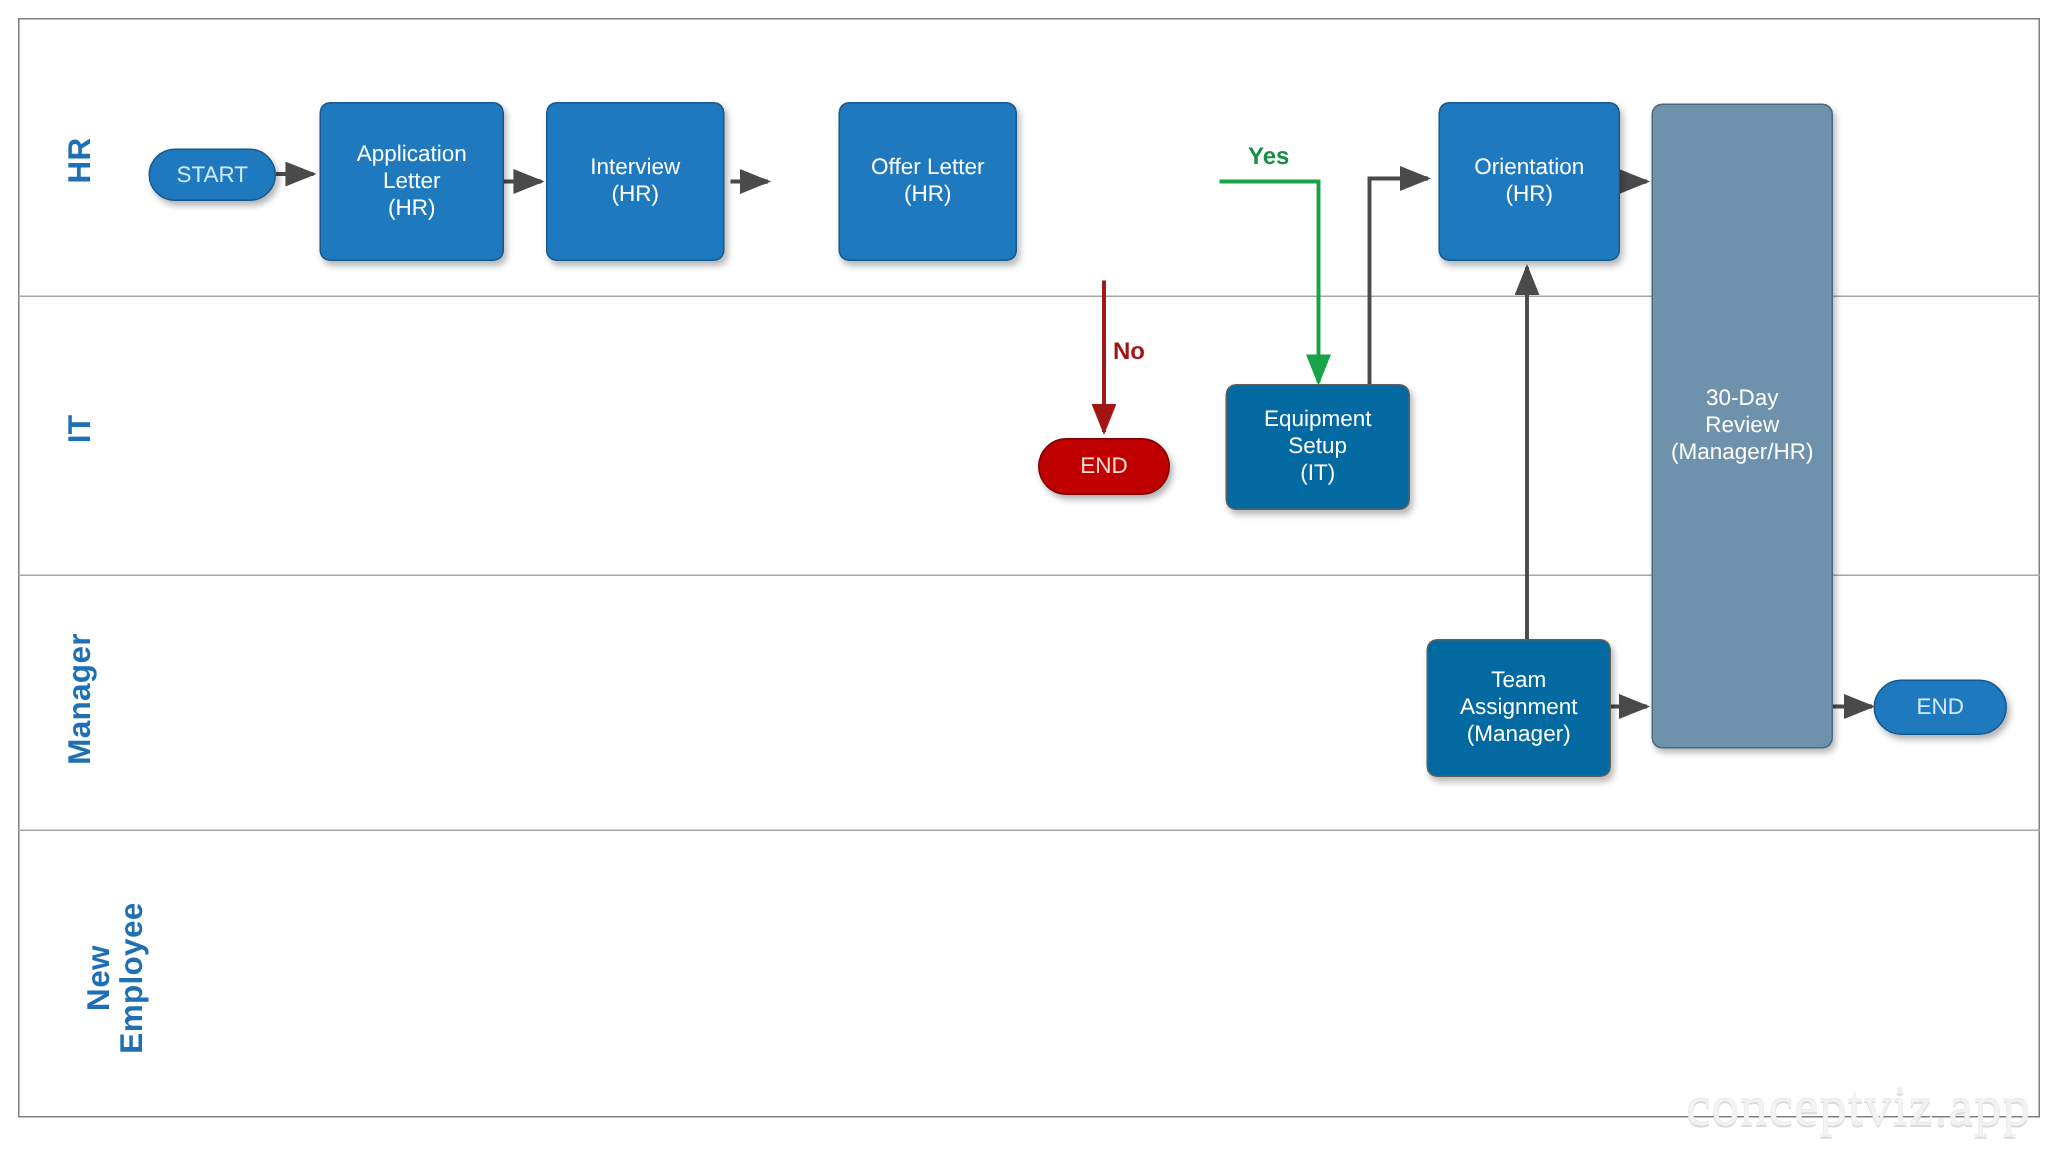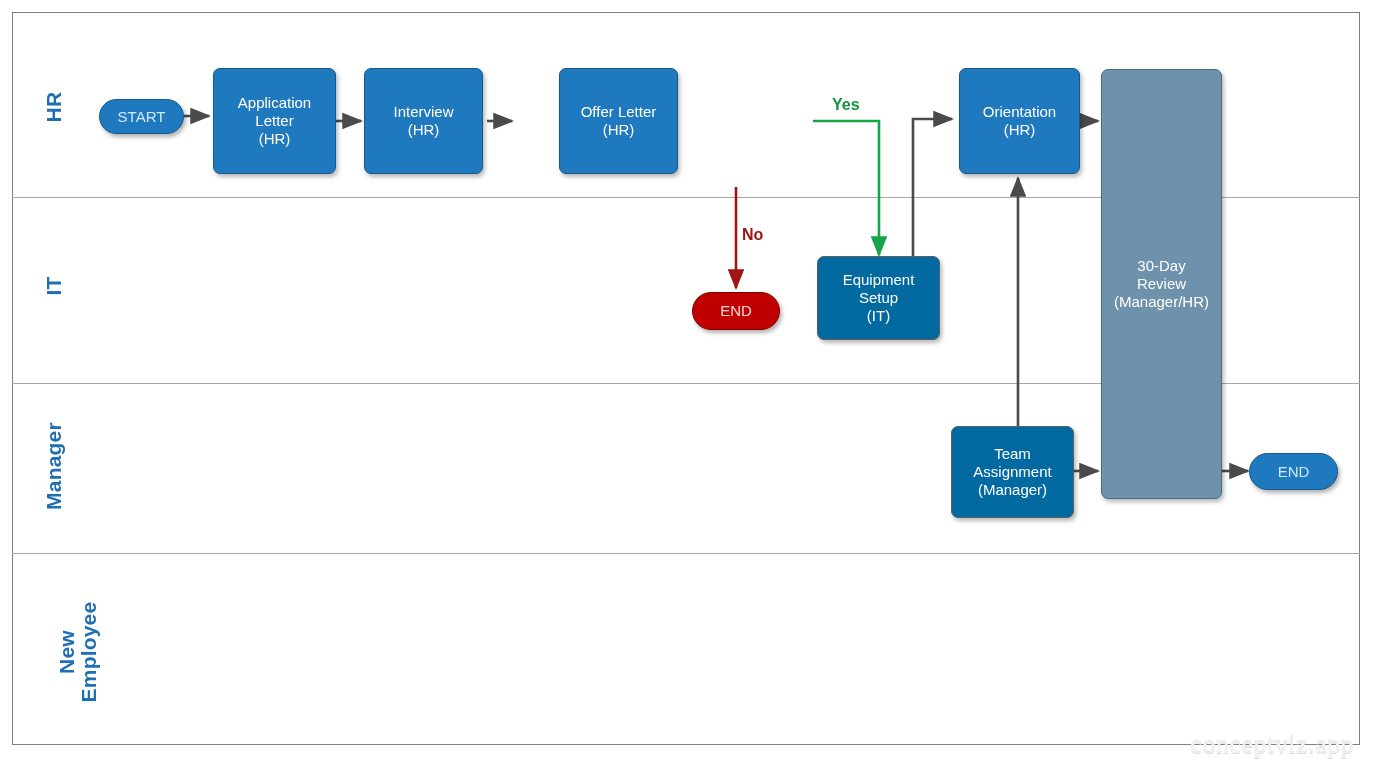--- a/index.html
+++ b/index.html
@@ -74,21 +74,21 @@
   .edge-label{position:absolute;font-size:16px;white-space:nowrap;font-weight:bold;}
   .edge-label.yes{color:#168F44;}
   .edge-label.no{color:#A31515;}
 
   
   #wires{position:absolute;left:0;top:0;width:1376px;height:768px;pointer-events:none;}
 
   
   .watermark{
     position:absolute;right:22px;bottom:8px;
-    font-size:26px;color:#f2f2f2;
+    font-size:37px;color:#f2f2f2;
     text-shadow:0 1px 0 #d9d9d9, 0 -1px 0 #e8e8e8;
     font-family:"Liberation Serif", serif;
     letter-spacing:.5px;
   }
 </style>
 </head>
 <body>
 
 <div id="stage">
 

